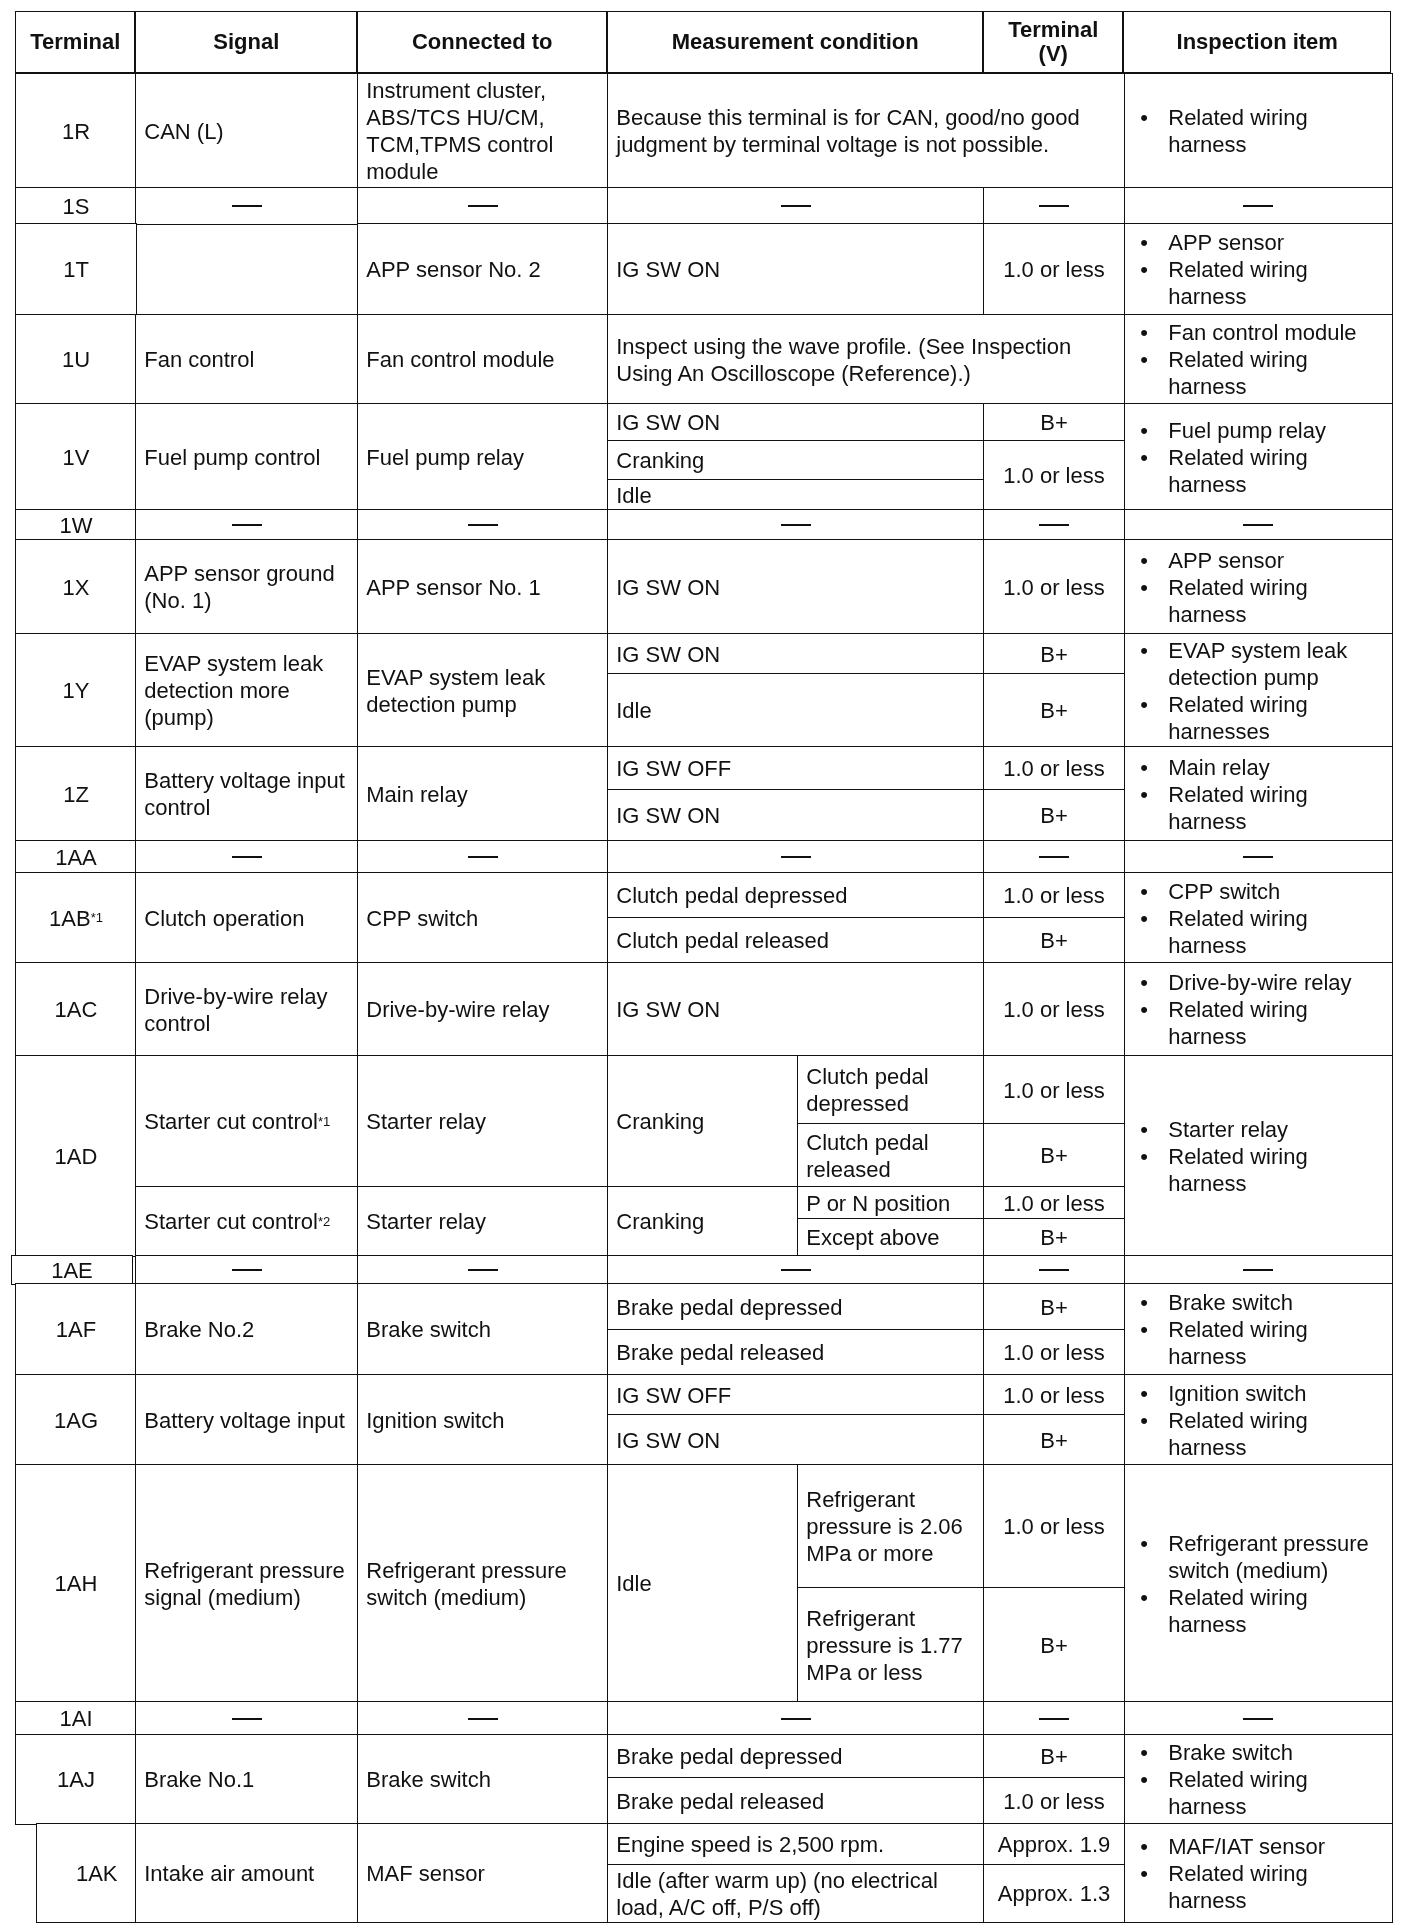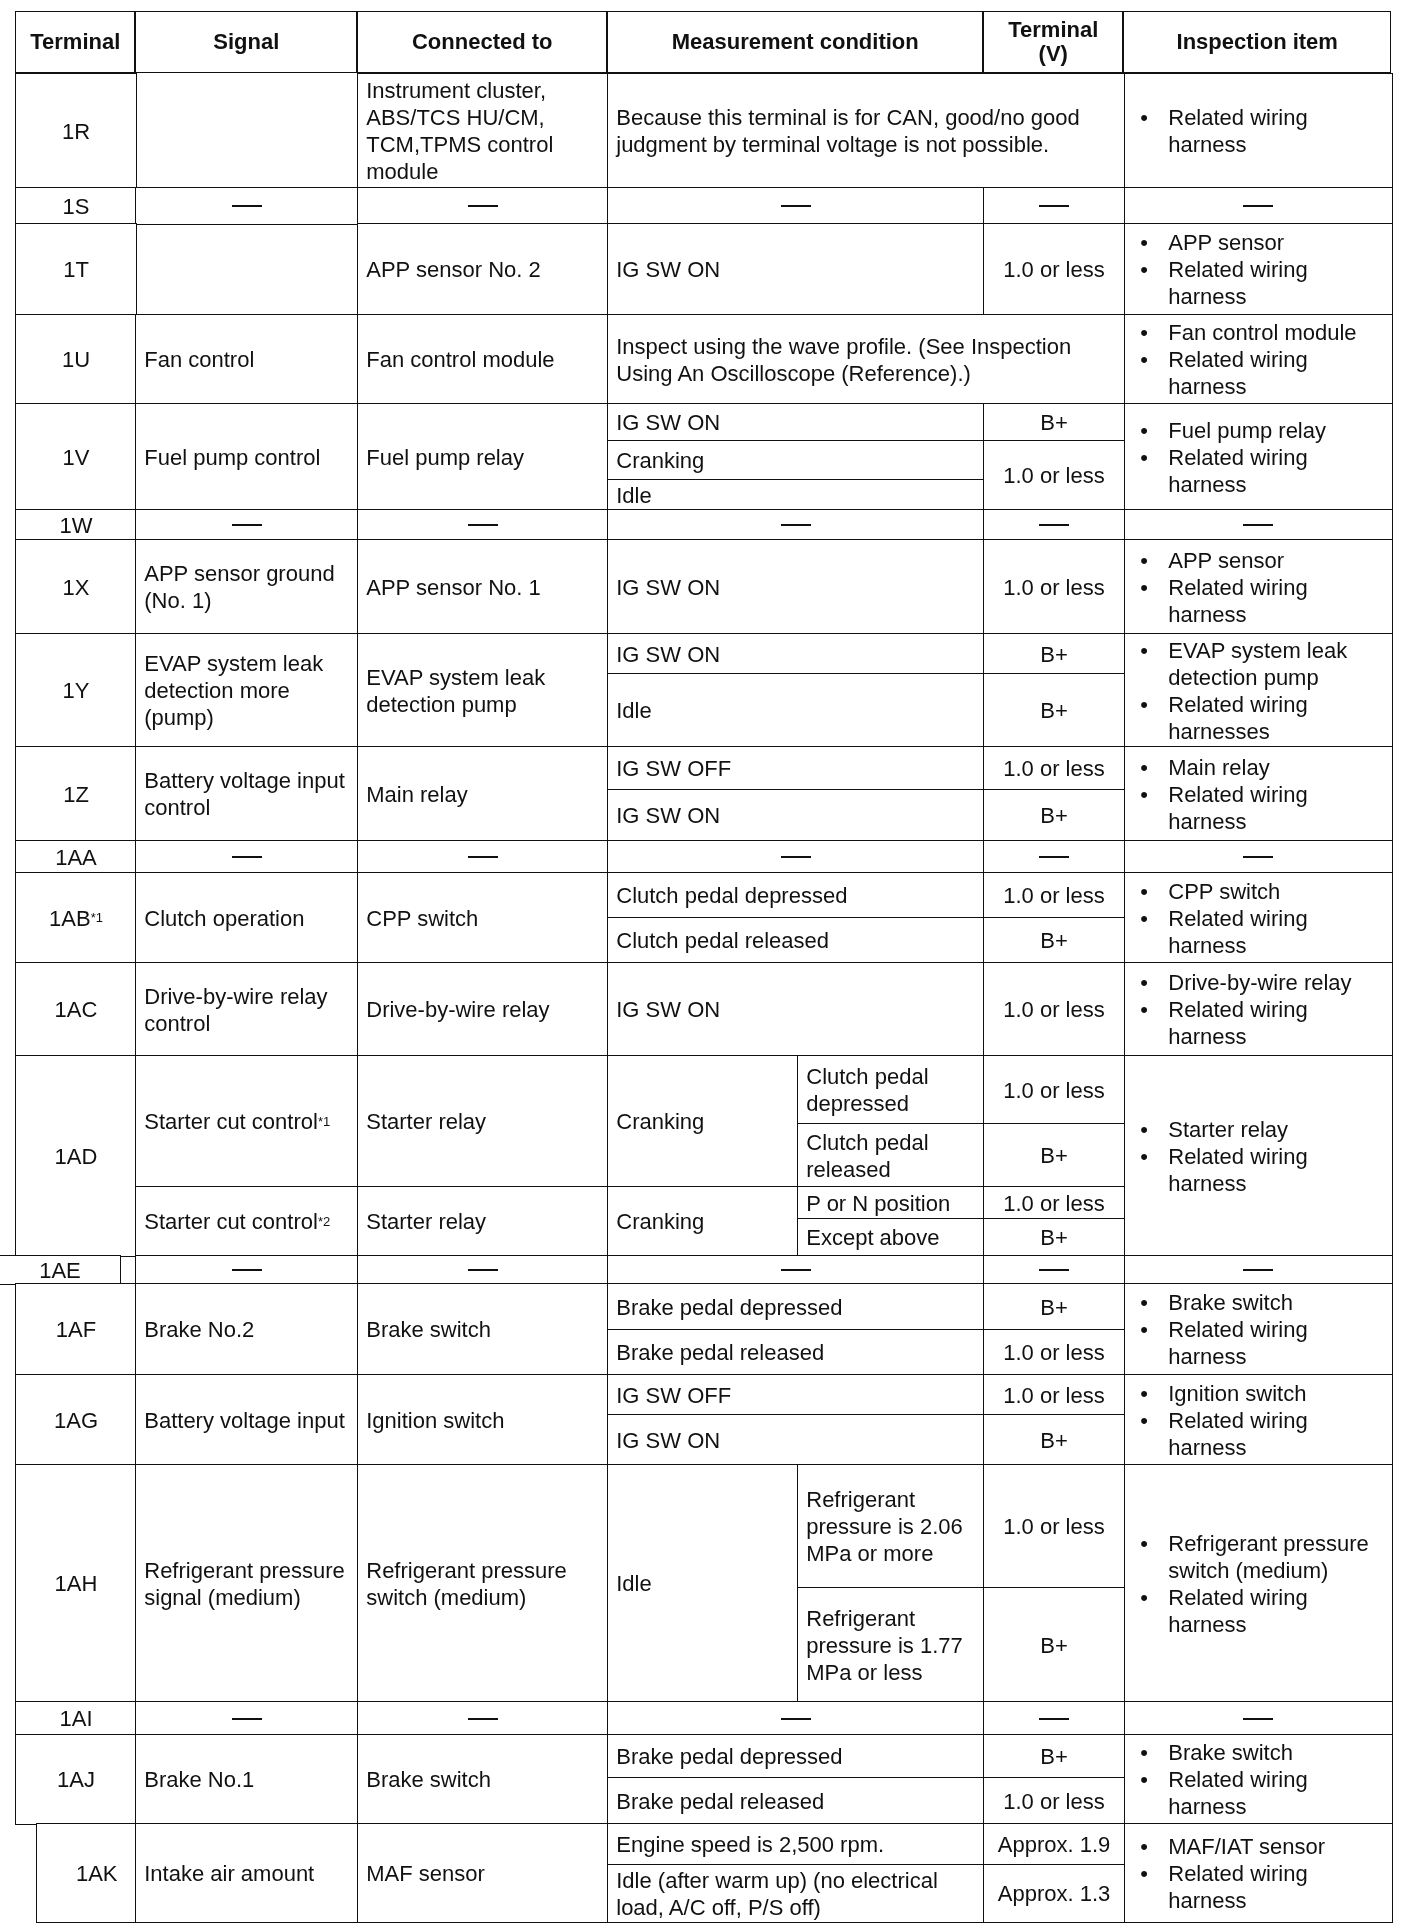--- a/index.html
+++ b/index.html
@@ -29,20 +29,21 @@
   <div class="cell head" style="left:358px;top:12px;width:250px;height:62px;">Connected to</div>
   <div class="cell head" style="left:608px;top:12px;width:376px;height:62px;">Measurement condition</div>
   <div class="cell head" style="left:984px;top:12px;width:140px;height:62px;padding:2px 20px;">Terminal (V)</div>
   <div class="cell head" style="left:1124px;top:12px;width:268px;height:62px;">Inspection item</div>
 <div class="cell center" style="left: 16px; top: 74px; width: 121.5px; height: 115.5px;">1R</div>
     <div class="cell left" style="left: 1124px; top: 74px; width: 269.5px; height: 115.5px;">
       <ul>
         <li>Related wiring harness</li>
       </ul>
     </div>
+    <div class="cell left" style="left: 136px; top: 74px; width: 223.5px; height: 115.5px;">CAN (L)</div>
     <div class="cell left" style="left: 358px; top: 74px; width: 251.5px; height: 115.5px;">Instrument cluster, ABS/TCS HU/CM, TCM,TPMS control module</div>
     <div class="cell left" style="left: 608px; top: 74px; width: 517.5px; height: 115.5px;">Because this terminal is for CAN, good/no good judgment by terminal voltage is not possible.</div>
     <div class="cell center" style="left: 16px; top: 188px; width: 121.5px; height: 37.5px;">1S</div>
     <div class="cell center" style="left: 1124px; top: 188px; width: 269.5px; height: 37.5px;">
       <span class="dash"></span>
     </div>
     <div class="cell center" style="left: 136px; top: 188px; width: 223.5px; height: 37.5px;">
       <span class="dash"></span>
     </div>
     <div class="cell center" style="left: 358px; top: 188px; width: 251.5px; height: 37.5px;">
@@ -195,21 +196,21 @@
     <div class="cell center" style="left: 984px; top: 1056px; width: 141.5px; height: 69.5px;">1.0 or less</div>
     <div class="cell left" style="left: 798px; top: 1124px; width: 187.5px; height: 64.5px;">Clutch pedal released</div>
     <div class="cell center" style="left: 984px; top: 1124px; width: 141.5px; height: 64.5px;">B+</div>
     <div class="cell left" style="left: 136px; top: 1187px; width: 223.5px; height: 70.5px;">Starter cut control<sup>*2</sup></div>
     <div class="cell left" style="left: 358px; top: 1187px; width: 251.5px; height: 70.5px;">Starter relay</div>
     <div class="cell left" style="left: 608px; top: 1187px; width: 191.5px; height: 70.5px;">Cranking</div>
     <div class="cell left" style="left: 798px; top: 1187px; width: 187.5px; height: 33.5px;">P or N position</div>
     <div class="cell center" style="left: 984px; top: 1187px; width: 141.5px; height: 33.5px;">1.0 or less</div>
     <div class="cell left" style="left: 798px; top: 1219px; width: 187.5px; height: 38.5px;">Except above</div>
     <div class="cell center" style="left: 984px; top: 1219px; width: 141.5px; height: 38.5px;">B+</div>
-    <div class="cell center" style="left: 0; top: 1256px; width: 121.5px; height: 29.5px;">1AE</div>
+    <div class="cell center" style="left: 12px; top: 1256px; width: 121.5px; height: 29.5px;">1AE</div>
     <div class="cell center" style="left: 1124px; top: 1256px; width: 269.5px; height: 29.5px;">
       <span class="dash"></span>
     </div>
     <div class="cell center" style="left: 136px; top: 1256px; width: 223.5px; height: 29.5px;">
       <span class="dash"></span>
     </div>
     <div class="cell center" style="left: 358px; top: 1256px; width: 251.5px; height: 29.5px;">
       <span class="dash"></span>
     </div>
     <div class="cell center" style="left: 608px; top: 1256px; width: 377.5px; height: 29.5px;">

